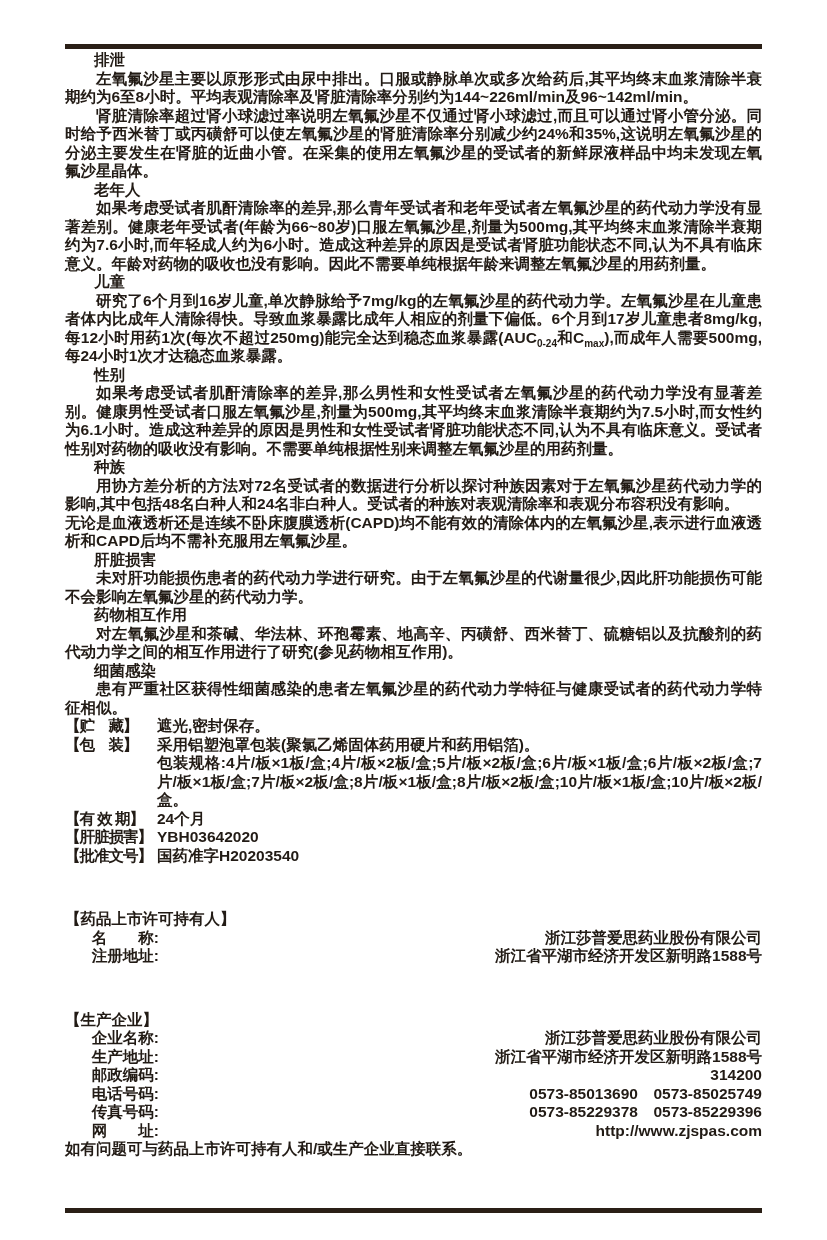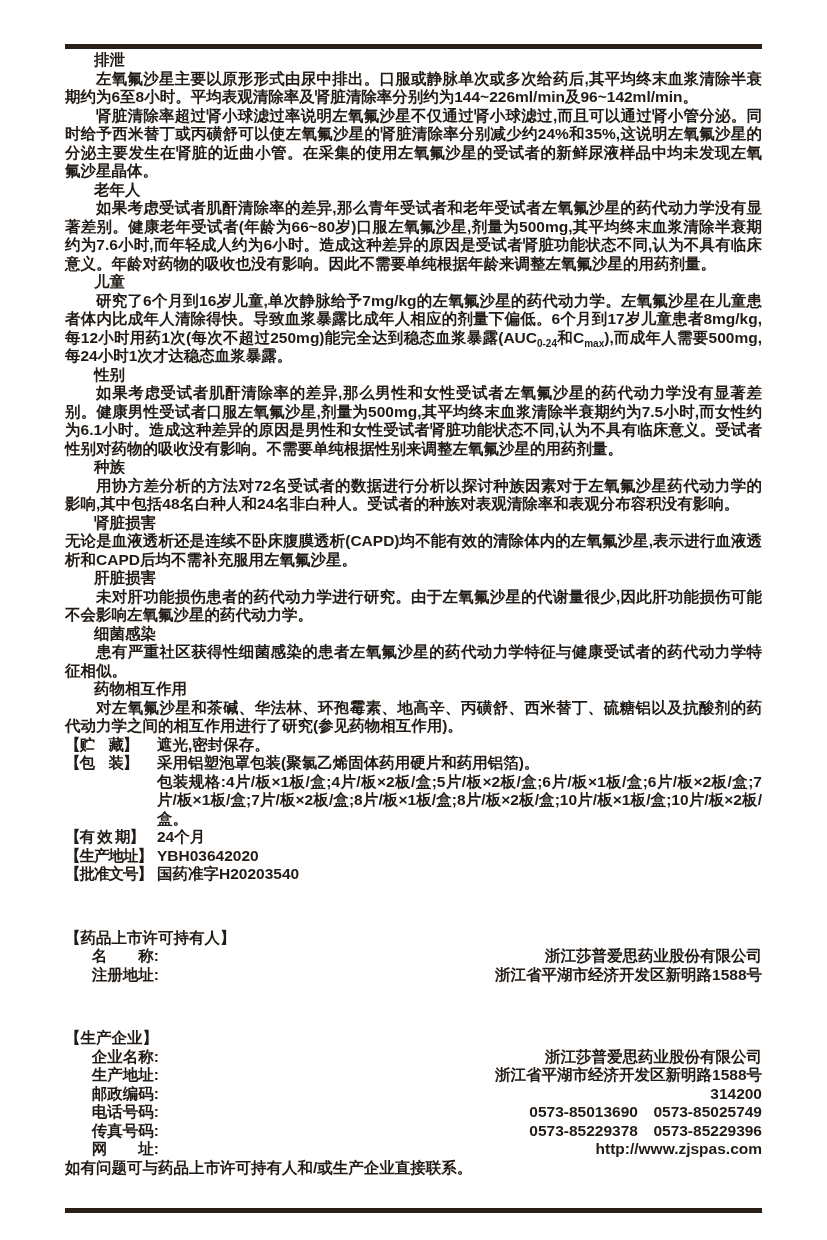--- a/index.html
+++ b/index.html
@@ -63,37 +63,36 @@
       <div class="heading">性别</div>
       <p class="para indent">如果考虑受试者肌酐清除率的差异,那么男性和女性受试者左氧氟沙星的药代动力学没有显著差别。健康男性受试者口服左氧氟沙星,剂量为500mg,其平均终末血浆清除半衰期约为7.5小时,而女性约为6.1小时。造成这种差异的原因是男性和女性受试者肾脏功能状态不同,认为不具有临床意义。受试者性别对药物的吸收没有影响。不需要单纯根据性别来调整左氧氟沙星的用药剂量。</p>
     </section>
 
     <section>
       <div class="heading">种族</div>
       <p class="para indent">用协方差分析的方法对72名受试者的数据进行分析以探讨种族因素对于左氧氟沙星药代动力学的影响,其中包括48名白种人和24名非白种人。受试者的种族对表观清除率和表观分布容积没有影响。</p>
     </section>
 
     <section>
-      <div class="heading">肾脏损害</div>
       <p class="para">无论是血液透析还是连续不卧床腹膜透析(CAPD)均不能有效的清除体内的左氧氟沙星,表示进行血液透析和CAPD后均不需补充服用左氧氟沙星。</p>
     </section>
 
     <section>
       <div class="heading">肝脏损害</div>
       <p class="para indent">未对肝功能损伤患者的药代动力学进行研究。由于左氧氟沙星的代谢量很少,因此肝功能损伤可能不会影响左氧氟沙星的药代动力学。</p>
     </section>
 
     <section>
-      <div class="heading">细菌感染</div>
-      <p class="para indent">患有严重社区获得性细菌感染的患者左氧氟沙星的药代动力学特征与健康受试者的药代动力学特征相似。</p>
+      <div class="heading">药物相互作用</div>
+      <p class="para indent">对左氧氟沙星和茶碱、华法林、环孢霉素、地高辛、丙磺舒、西米替丁、硫糖铝以及抗酸剂的药代动力学之间的相互作用进行了研究(参见药物相互作用)。</p>
     </section>
 
     <section>
-      <div class="heading">药物相互作用</div>
-      <p class="para indent">对左氧氟沙星和茶碱、华法林、环孢霉素、地高辛、丙磺舒、西米替丁、硫糖铝以及抗酸剂的药代动力学之间的相互作用进行了研究(参见药物相互作用)。</p>
+      <div class="heading">细菌感染</div>
+      <p class="para indent">患有严重社区获得性细菌感染的患者左氧氟沙星的药代动力学特征与健康受试者的药代动力学特征相似。</p>
     </section>
 
     <div class="entry">
       <span class="label">【贮　藏】</span>
       <span class="body">遮光,密封保存。</span>
     </div>
 
     <div class="entry">
       <span class="label">【包　装】</span>
       <span class="body">
@@ -101,21 +100,21 @@
         <div>包装规格:4片/板×1板/盒;4片/板×2板/盒;5片/板×2板/盒;6片/板×1板/盒;6片/板×2板/盒;7片/板×1板/盒;7片/板×2板/盒;8片/板×1板/盒;8片/板×2板/盒;10片/板×1板/盒;10片/板×2板/盒。</div>
       </span>
     </div>
 
     <div class="entry">
       <span class="label">【有 效 期】</span>
       <span class="body">24个月</span>
     </div>
 
     <div class="entry">
-      <span class="label">【生产地址】</span>
+      <span class="label">【肝脏损害】</span>
       <span class="body">YBH03642020</span>
     </div>
 
     <div class="entry">
       <span class="label">【批准文号】</span>
       <span class="body">国药准字H20203540</span>
     </div>
 
     <div>
       <div class="label-full">【药品上市许可持有人】</div>

